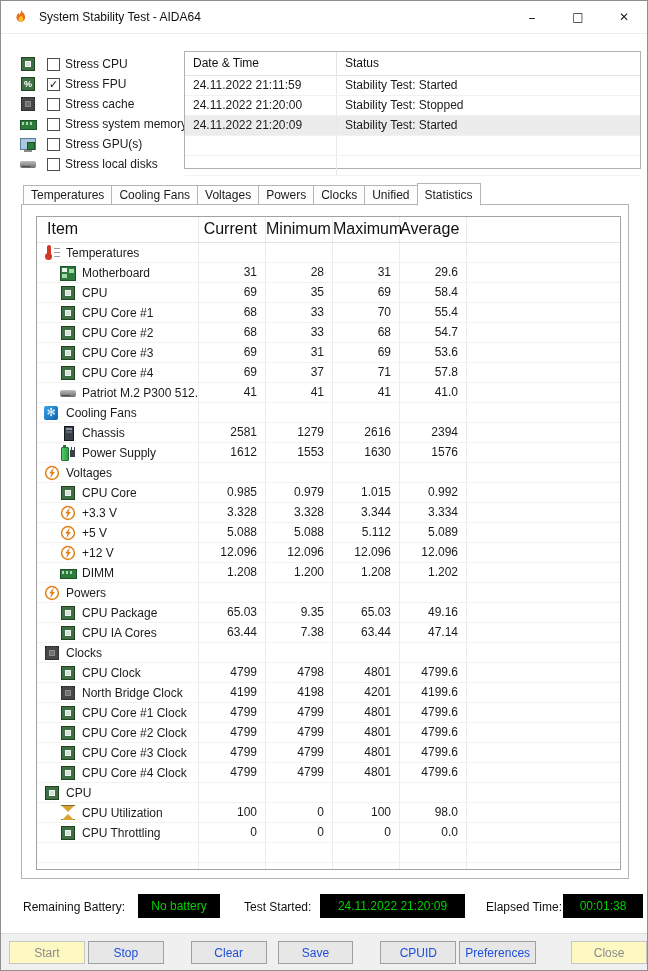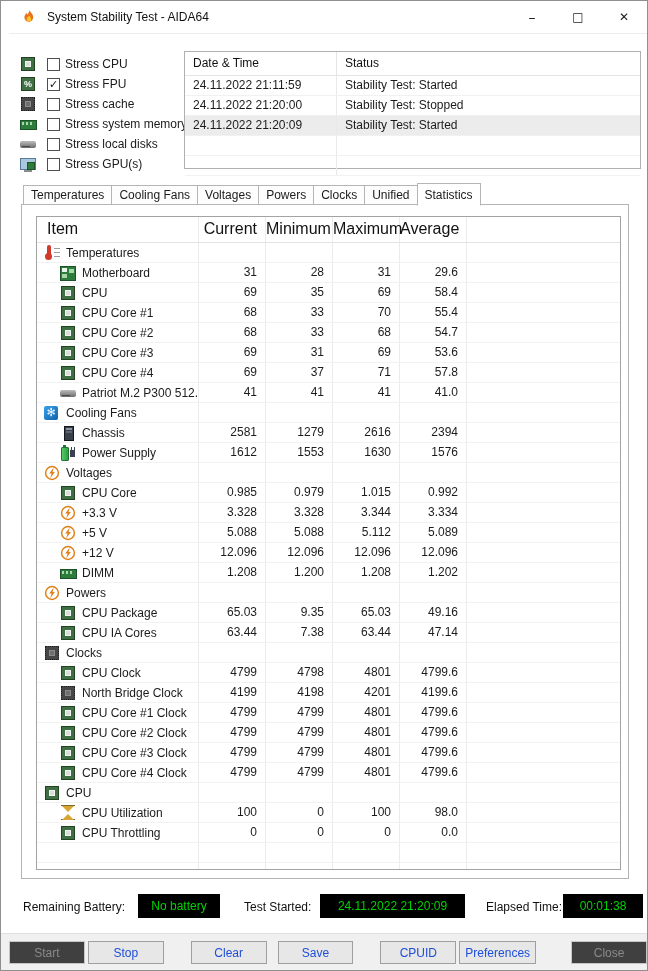--- a/index.html
+++ b/index.html
@@ -1,20 +1,20 @@
 <!DOCTYPE html>
 <html><head>
 <meta charset="utf-8">
 <style>
   html,body{margin:0;padding:0}
   body{font-family:"Liberation Sans",sans-serif;color:#1b1b1b;background:#fff;width:648px;height:971px;overflow:hidden}
   .window{position:relative;width:648px;height:971px;box-sizing:border-box;border:1px solid #8f8f8f;background:#fff;overflow:hidden}
 
   
-  .titlebar{position:absolute;left:8px;top:0;right:0;height:32px;background:#fff;border-bottom:1px solid #ececec;display:flex;align-items:center}
+  .titlebar{position:absolute;left:0;top:0;right:0;height:32px;background:#fff;border-bottom:1px solid #ececec;display:flex;align-items:center}
   .titlebar .appicon{width:16px;height:16px;margin:0 10px 0 12px;flex:none}
   .titlebar .title{font-size:12px;color:#111;white-space:nowrap}
   .wincontrols{margin-left:auto;display:flex;height:100%}
   .wbtn{width:46px;height:100%;display:flex;align-items:center;justify-content:center;font-family:"DejaVu Sans",sans-serif;font-size:12px;color:#222;cursor:default}
   .wbtn.min{font-size:14px}
 
   
   .stress-panel{position:absolute;left:19px;top:53px;width:160px}
   .stress-row{display:flex;align-items:center;height:20px}
   .cb{width:13px;height:13px;box-sizing:border-box;border:1px solid #4d4d4d;background:#fff;margin:0 5px 0 8px;flex:none;
@@ -91,21 +91,21 @@
   .sb-label{position:absolute;top:11px;font-size:12px;color:#111;white-space:nowrap}
   .lcd{position:absolute;top:5px;height:24px;line-height:24px;text-align:center;font-size:12px;background:#000;color:#00d200;white-space:nowrap}
   #sb-l1{left:22px} #sb-v1{left:137px;width:82px}
   #sb-l2{left:243px} #sb-v2{left:319px;width:145px}
   #sb-l3{left:485px} #sb-v3{left:562px;width:80px}
 
   
   .footer{position:absolute;left:0;top:932px;right:0;height:37px;background:#f0f0f0;border-top:1px solid #e0e0e0;display:flex;align-items:flex-start}
   .btn{box-sizing:border-box;margin-top:7px;width:77px;height:23px;font-family:"Liberation Sans",sans-serif;font-size:12px;color:#1d4ed8;
        background:#e7e7e7;border:1px solid #9f9f9f;padding:0;cursor:default}
-  .btn.disabled{background:#404040;border-color:#c6c6c6;color:#8a8a8a}
+  .btn.disabled{background:#fef9c3;border-color:#c6c6c6;color:#8a8a8a}
   .btn:nth-child(1){margin-left:8px}
   .btn:nth-child(2){margin-left:3px}
   .btn:nth-child(3){margin-left:27px}
   .btn:nth-child(4){margin-left:11px}
   .btn:nth-child(5){margin-left:27px}
   .btn:nth-child(6){margin-left:3px;width:78px}
   .btn:nth-child(7){margin-left:35px}
 </style>
 </head>
 <body>
@@ -150,32 +150,32 @@
         <span class="cbl">Stress cache</span>
       </div>
       <div class="stress-row">
         <span class="icw i-memory">
           <i></i>
         </span>
         <span class="cb"></span>
         <span class="cbl">Stress system memory</span>
       </div>
       <div class="stress-row">
+        <span class="icw i-gpu">
+          <i></i>
+        </span>
+        <span class="cb"></span>
+        <span class="cbl">Stress GPU(s)</span>
+      </div>
+      <div class="stress-row">
         <span class="icw i-disk">
           <i></i>
         </span>
         <span class="cb"></span>
         <span class="cbl">Stress local disks</span>
-      </div>
-      <div class="stress-row">
-        <span class="icw i-gpu">
-          <i></i>
-        </span>
-        <span class="cb"></span>
-        <span class="cbl">Stress GPU(s)</span>
       </div>
     </div>
 
   <div class="event-table">
     <div class="ev-header">
       <span class="ev-h1">Date &amp; Time</span>
       <span class="ev-h2">Status</span>
     </div>
     <div id="ev-rows">
         <div class="ev-row">

